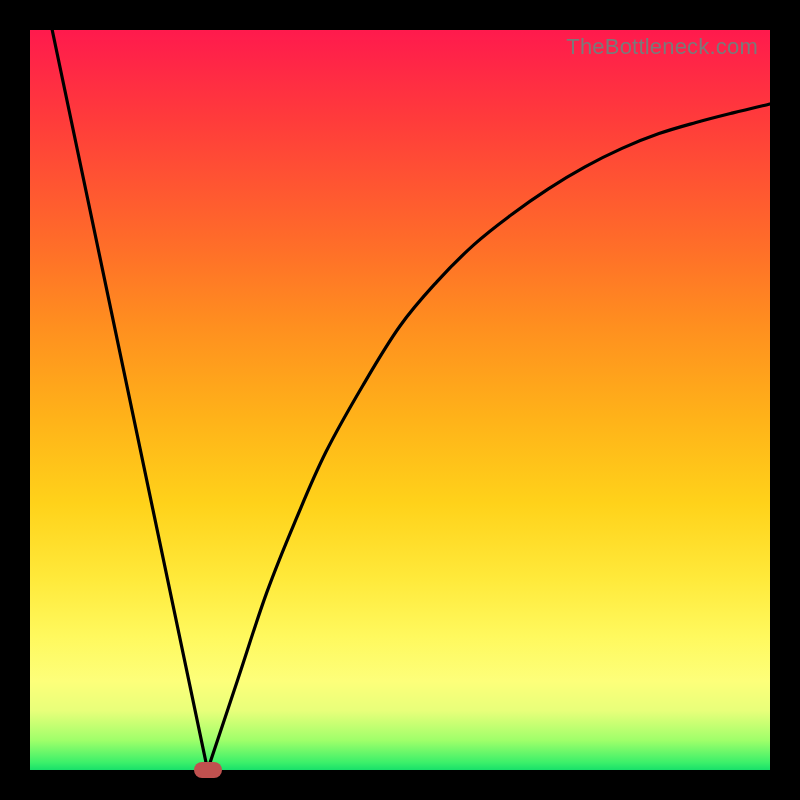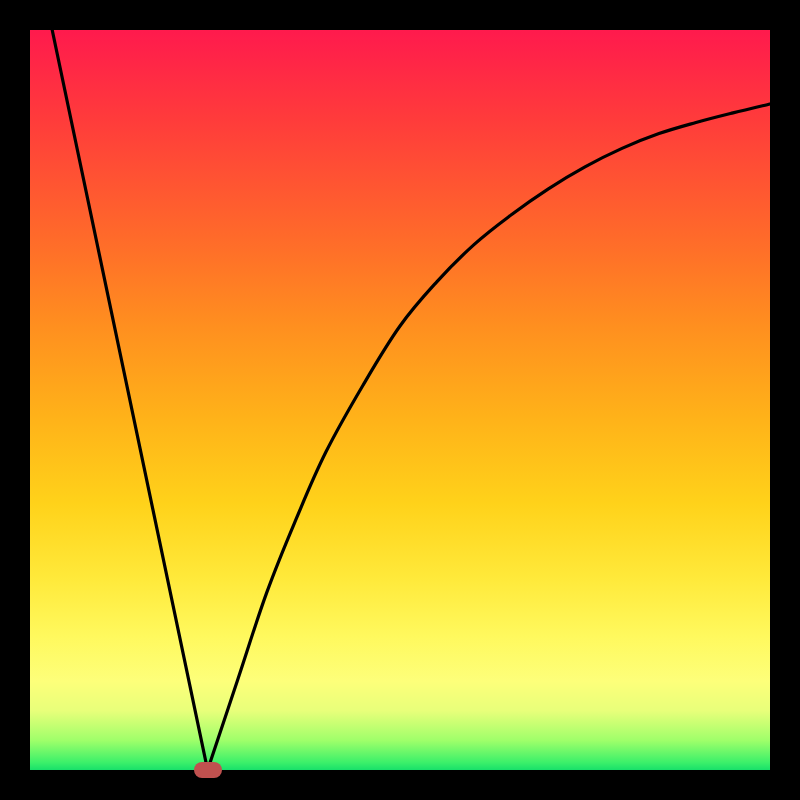--- a/index.html
+++ b/index.html
@@ -66,20 +66,21 @@
     transform: translate(-50%, -50%);
   }
 </style>
 </head>
 <body>
 
 <div class="frame">
 
   <div class="plot-area">
 
+    <div class="watermark">TheBottleneck.com</div>
 
     <svg class="curve" viewBox="0 0 740 740" preserveAspectRatio="none">
       <path id="curve-path" fill="none" stroke="#000" stroke-width="3.2" stroke-linecap="round" stroke-linejoin="round" d="M 22.2 0 L 177.6 740 L 177.6 740 C 182.928 724.016, 196.544 683.168, 207.20000000000002 651.2 C 217.85600000000002 619.2320000000001, 226.144 591.704, 236.8 562.4 C 247.45600000000002 533.096, 255.74399999999997 513.708, 266.4 488.4 C 277.056 463.092, 284.012 445.776, 296 421.8 C 307.988 397.824, 319.68 377.844, 333 355.2 C 346.32 332.556, 356.68 314.648, 370 296 C 383.32 277.352, 393.68000000000006 266.25199999999995, 407.00000000000006 251.59999999999997 C 420.32000000000005 236.94799999999998, 430.68 226.58800000000002, 444 214.60000000000002 C 457.32 202.61200000000002, 467.68 194.99, 481 185 C 494.32 175.01, 504.68 167.758, 518 159.10000000000002 C 531.32 150.44200000000004, 541.68 144.2260000000001, 555 136.9000000000001 C 568.32 129.57400000000007, 578.68 124.39399999999999, 592 118.39999999999998 C 605.32 112.40599999999996, 615.68 108.26200000000001, 629 103.60000000000002 C 642.32 98.93800000000003, 652.68 96.2296, 666 92.5 C 679.32 88.7704, 689.68 86.21, 703 82.88 C 716.32 79.55, 733.34 75.5984, 740 74"></path>
     </svg>
 
     <div class="marker" id="marker" style="left: 177.6px; top: 740px;"></div>
   </div>
 
 </div>
 

